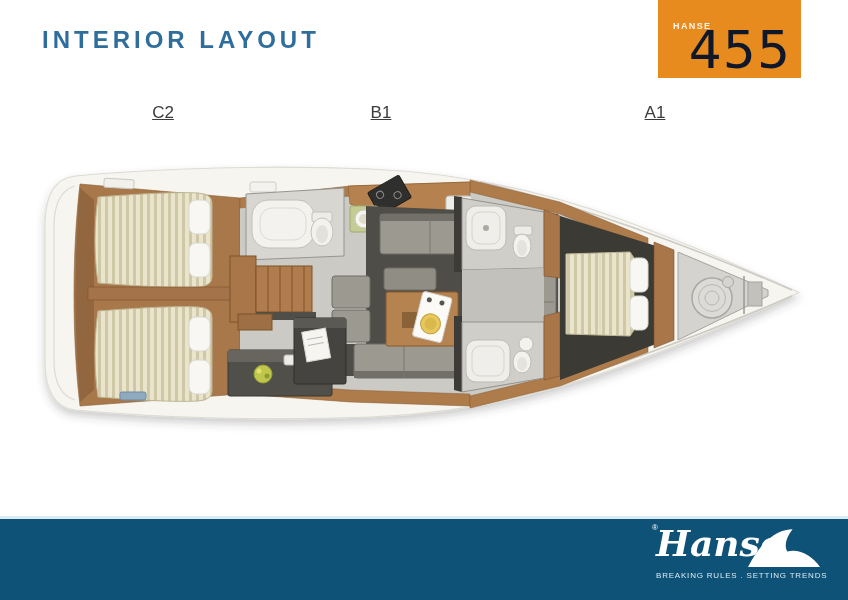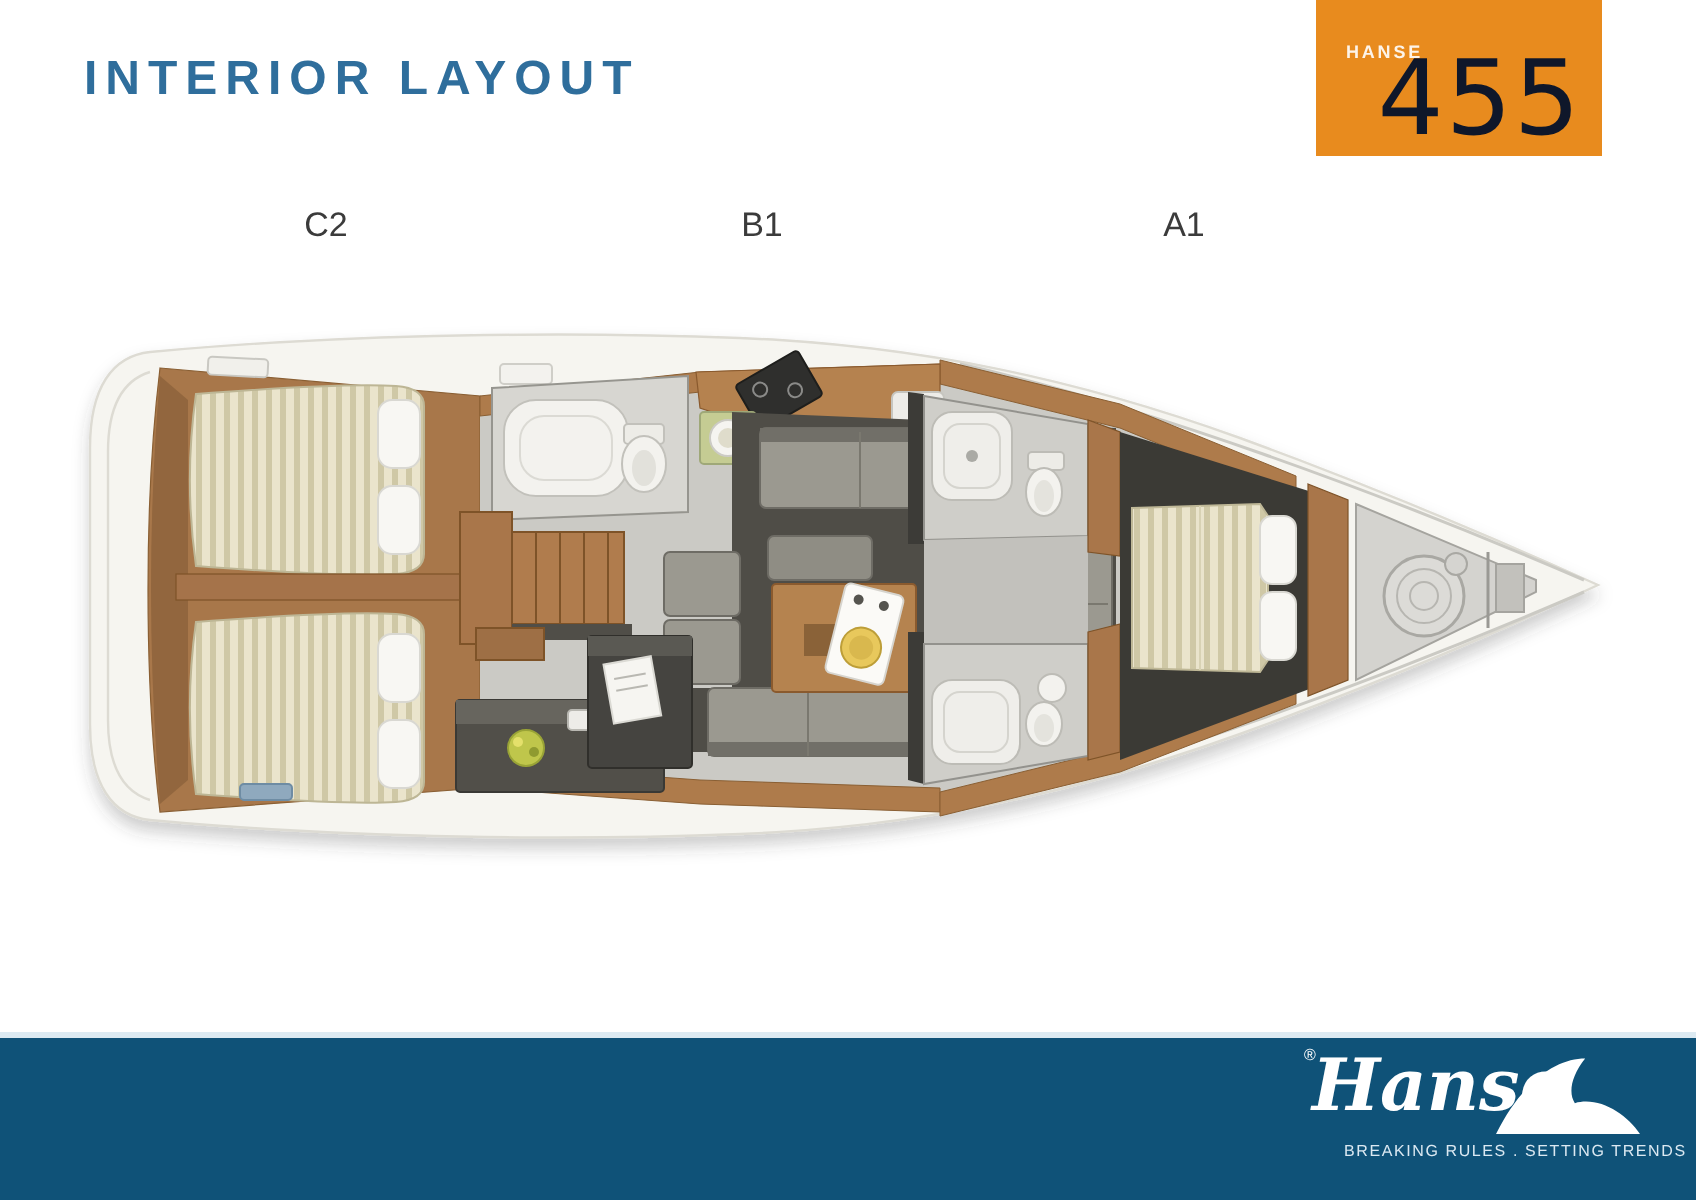--- a/index.html
+++ b/index.html
@@ -8,34 +8,34 @@
   .abs{position:absolute;}
   
   #page-title{left:42px;top:26px;font-size:24px;font-weight:700;letter-spacing:4px;
               color:#2F6E9C;}
   #model-badge{left:658px;top:0;width:143px;height:78px;background:#E88B1E;}
   #badge-brand{left:15px;top:21px;font-size:9px;letter-spacing:1.4px;color:rgba(255,255,255,.9);
                font-weight:700;}
   #badge-number{right:10px;bottom:2px;font-size:52px;line-height:1;color:#0f172a;
                 font-family:"DejaVu Sans", sans-serif;font-weight:400;letter-spacing:1px;}
   
-  .layout-label{top:103px;width:60px;text-align:center;font-size:17px;color:#3B3B3B;}
-  #label-c2{left:133px;} #label-b1{left:351px;} #label-a1{left:562px;}
+  .layout-label{top:103px;width:60px;text-align:center;font-size:17px;color:#3B3B3B;text-decoration:underline;}
+  #label-c2{left:133px;} #label-b1{left:351px;} #label-a1{left:625px;}
   
   #plan-svg{left:0;top:0;width:848px;height:600px;}
   
   #footer-line{left:0;top:516px;width:848px;height:3px;background:#DCEAF2;}
   #footer-bar{left:0;top:519px;width:848px;height:81px;background:#0F5278;}
   #footer-logo{left:648px;top:524px;width:180px;height:66px;}
   #brand-script{position:absolute;left:8px;top:0px;font-family:"DejaVu Serif", serif;
                 font-style:italic;font-weight:700;font-size:36px;color:#ffffff;line-height:1.1;}
   #brand-rmark{position:absolute;left:4px;top:-1px;font-size:8px;color:#ffffff;}
   #wave-svg{position:absolute;left:100px;top:2px;}
   #footer-tagline{position:absolute;left:8px;top:47px;width:170px;font-size:8px;
-                  letter-spacing:0.8px;color:#DCE9F2;white-space:nowrap;margin-left:16px;}
+                  letter-spacing:0.8px;color:#DCE9F2;white-space:nowrap;}
 </style>
 </head>
 <body>
 
 <div id="stage">
 
   <div class="abs" id="page-title">INTERIOR LAYOUT</div>
 
   <div class="abs" id="model-badge">
     <div class="abs" id="badge-brand">HANSE</div>

